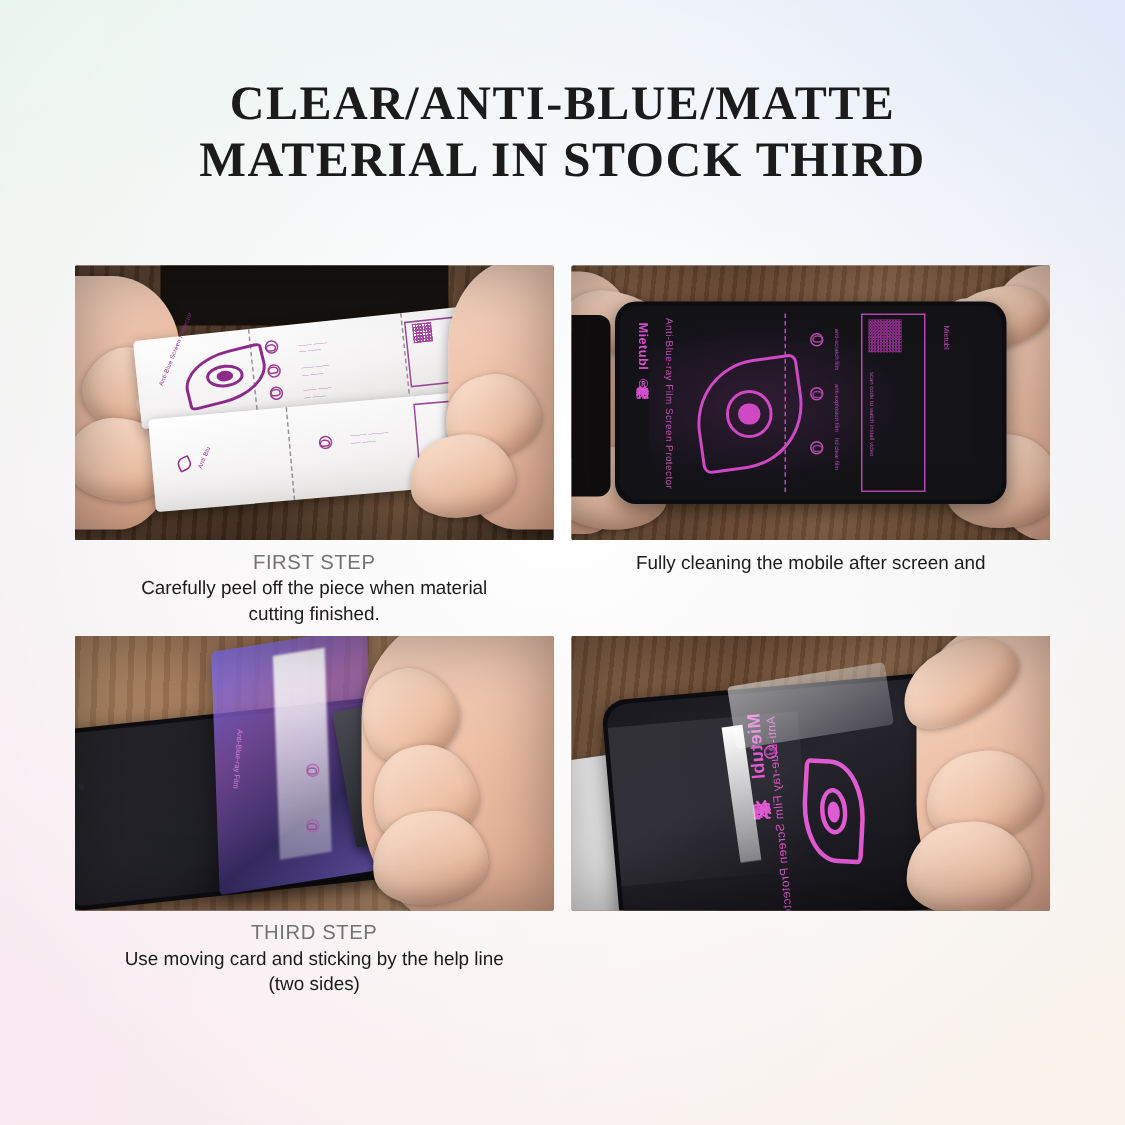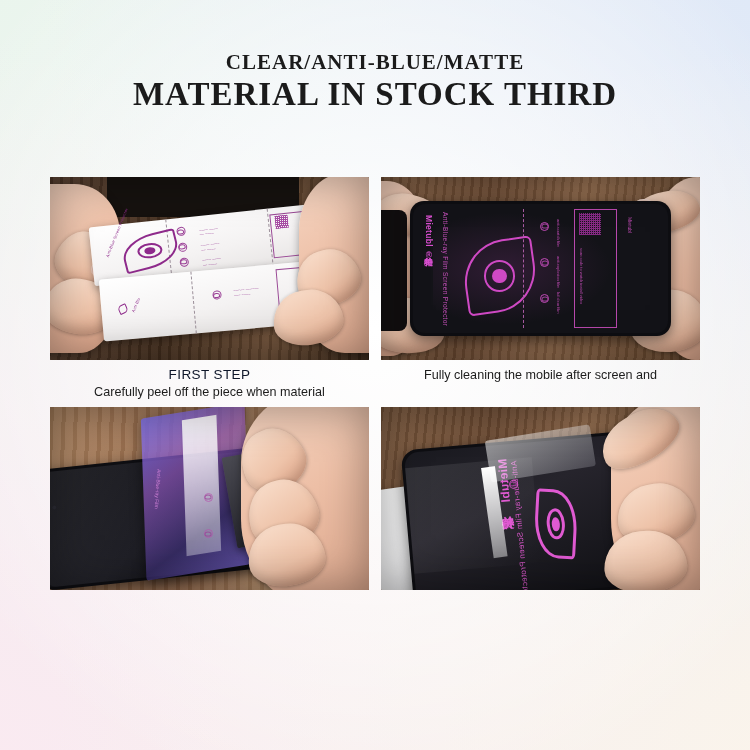--- a/index.html
+++ b/index.html
@@ -25,38 +25,38 @@
   
   .heading {
     position:absolute; left:0; right:0; top:50px;
     text-align:center;
     font-family:"Liberation Serif", serif;
     font-weight:700;
     color:#1b1b1b;
     letter-spacing:.5px;
     line-height:1.18;
   }
-  .heading .l1 { font-size:21px; letter-spacing:1px; }
+  .heading .l1 { font-size:32px; letter-spacing:1px; }
   .heading .l2 { font-size:33px; letter-spacing:1px; }
 
   
   .grid { position:absolute; left:50px; top:177px; width:650px; }
   .row { display:flex; gap:12px; }
   .cell { width:319px; }
   .row + .row { margin-top:6px; }
 
   .photo {
     width:319px; height:183px;
     position:relative; overflow:hidden;
     background:#3a2b20;
     border-radius:1px;
   }
   .cap { text-align:center; padding:7px 2px 0; }
   .cap .title {
-    font-size:13.5px; color:#0f172a; letter-spacing:.4px;
+    font-size:13.5px; color:#737373; letter-spacing:.4px;
     margin-bottom:2px;
   }
   .cap .line { font-size:12.6px; color:#1c1c1c; line-height:1.34; }
 
   
   .wood {
     position:absolute; inset:0;
     background:
       repeating-linear-gradient(96deg, rgba(0,0,0,.09) 0 3px, rgba(255,255,255,.05) 3px 9px),
       linear-gradient(104deg,#7d5a3e 0%,#6d4b33 32%,#8a6446 58%,#5e4028 100%);
@@ -218,20 +218,21 @@
 
           <div class="skin" style="right:-14%;top:-2%;width:36%;height:98%;border-radius:40% 26% 24% 40%/32% 26% 34% 36%;"></div>
           <div class="finger" style="right:3%;top:40%;width:20%;height:30%;transform:rotate(-16deg);"></div>
           <div class="finger" style="right:8%;top:62%;width:22%;height:30%;transform:rotate(-8deg);"></div>
           <div class="vig"></div>
         </div>
 
         <div class="cap">
           <div class="title">FIRST STEP</div>
           <div class="line">Carefully  peel off the piece when material</div>
+          <div class="line">cutting finished.</div>
         </div>
       </div>
 
       <div class="cell">
         <div class="photo">
           <div class="wood"></div>
 
           <div class="skin" style="left:-14%;top:2%;width:28%;height:96%;border-radius:32% 44% 40% 26%/28% 30% 36% 40%;"></div>
           <div class="finger" style="left:-2%;top:10%;width:22%;height:22%;transform:rotate(14deg);"></div>
           <div class="nail" style="left:13%;top:14%;width:7%;height:9%;"></div>
@@ -311,20 +312,25 @@
                       background:linear-gradient(160deg,#4a4a52 0%,#2e2e35 60%,#1e1e24 100%);
                       transform:rotate(-10deg);border-radius:2px;box-shadow:0 3px 8px rgba(0,0,0,.5);"></div>
 
           <div class="skin" style="right:-12%;top:-10%;width:52%;height:118%;border-radius:46% 22% 20% 44%/34% 22% 30% 40%;"></div>
           <div class="finger" style="right:20%;top:12%;width:20%;height:34%;transform:rotate(-26deg);"></div>
           <div class="finger" style="right:16%;top:40%;width:22%;height:36%;transform:rotate(-16deg);"></div>
           <div class="finger" style="right:14%;top:64%;width:24%;height:34%;transform:rotate(-8deg);"></div>
           <div class="vig"></div>
         </div>
 
+        <div class="cap">
+          <div class="title">THIRD STEP</div>
+          <div class="line">Use moving card and sticking by the help line</div>
+          <div class="line">(two sides)</div>
+        </div>
       </div>
 
       <div class="cell">
         <div class="photo">
           <div class="wood"></div>
 
           <div style="position:absolute;left:-8%;top:42%;width:44%;height:62%;
                       background:linear-gradient(160deg,#fbfbfb,#e4e4e6);
                       transform:rotate(-8deg);border-radius:3px;box-shadow:0 2px 8px rgba(0,0,0,.3);"></div>
 

